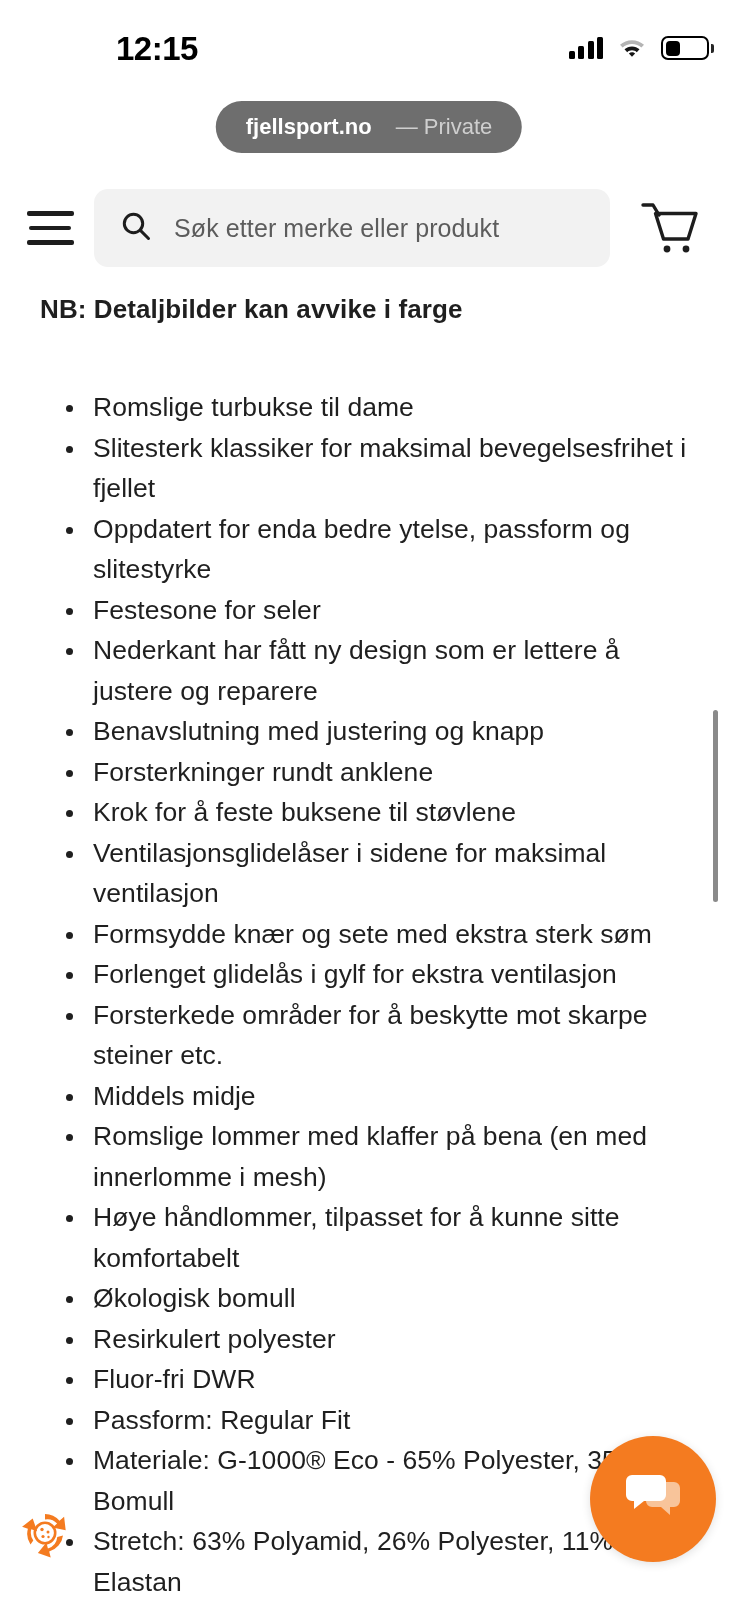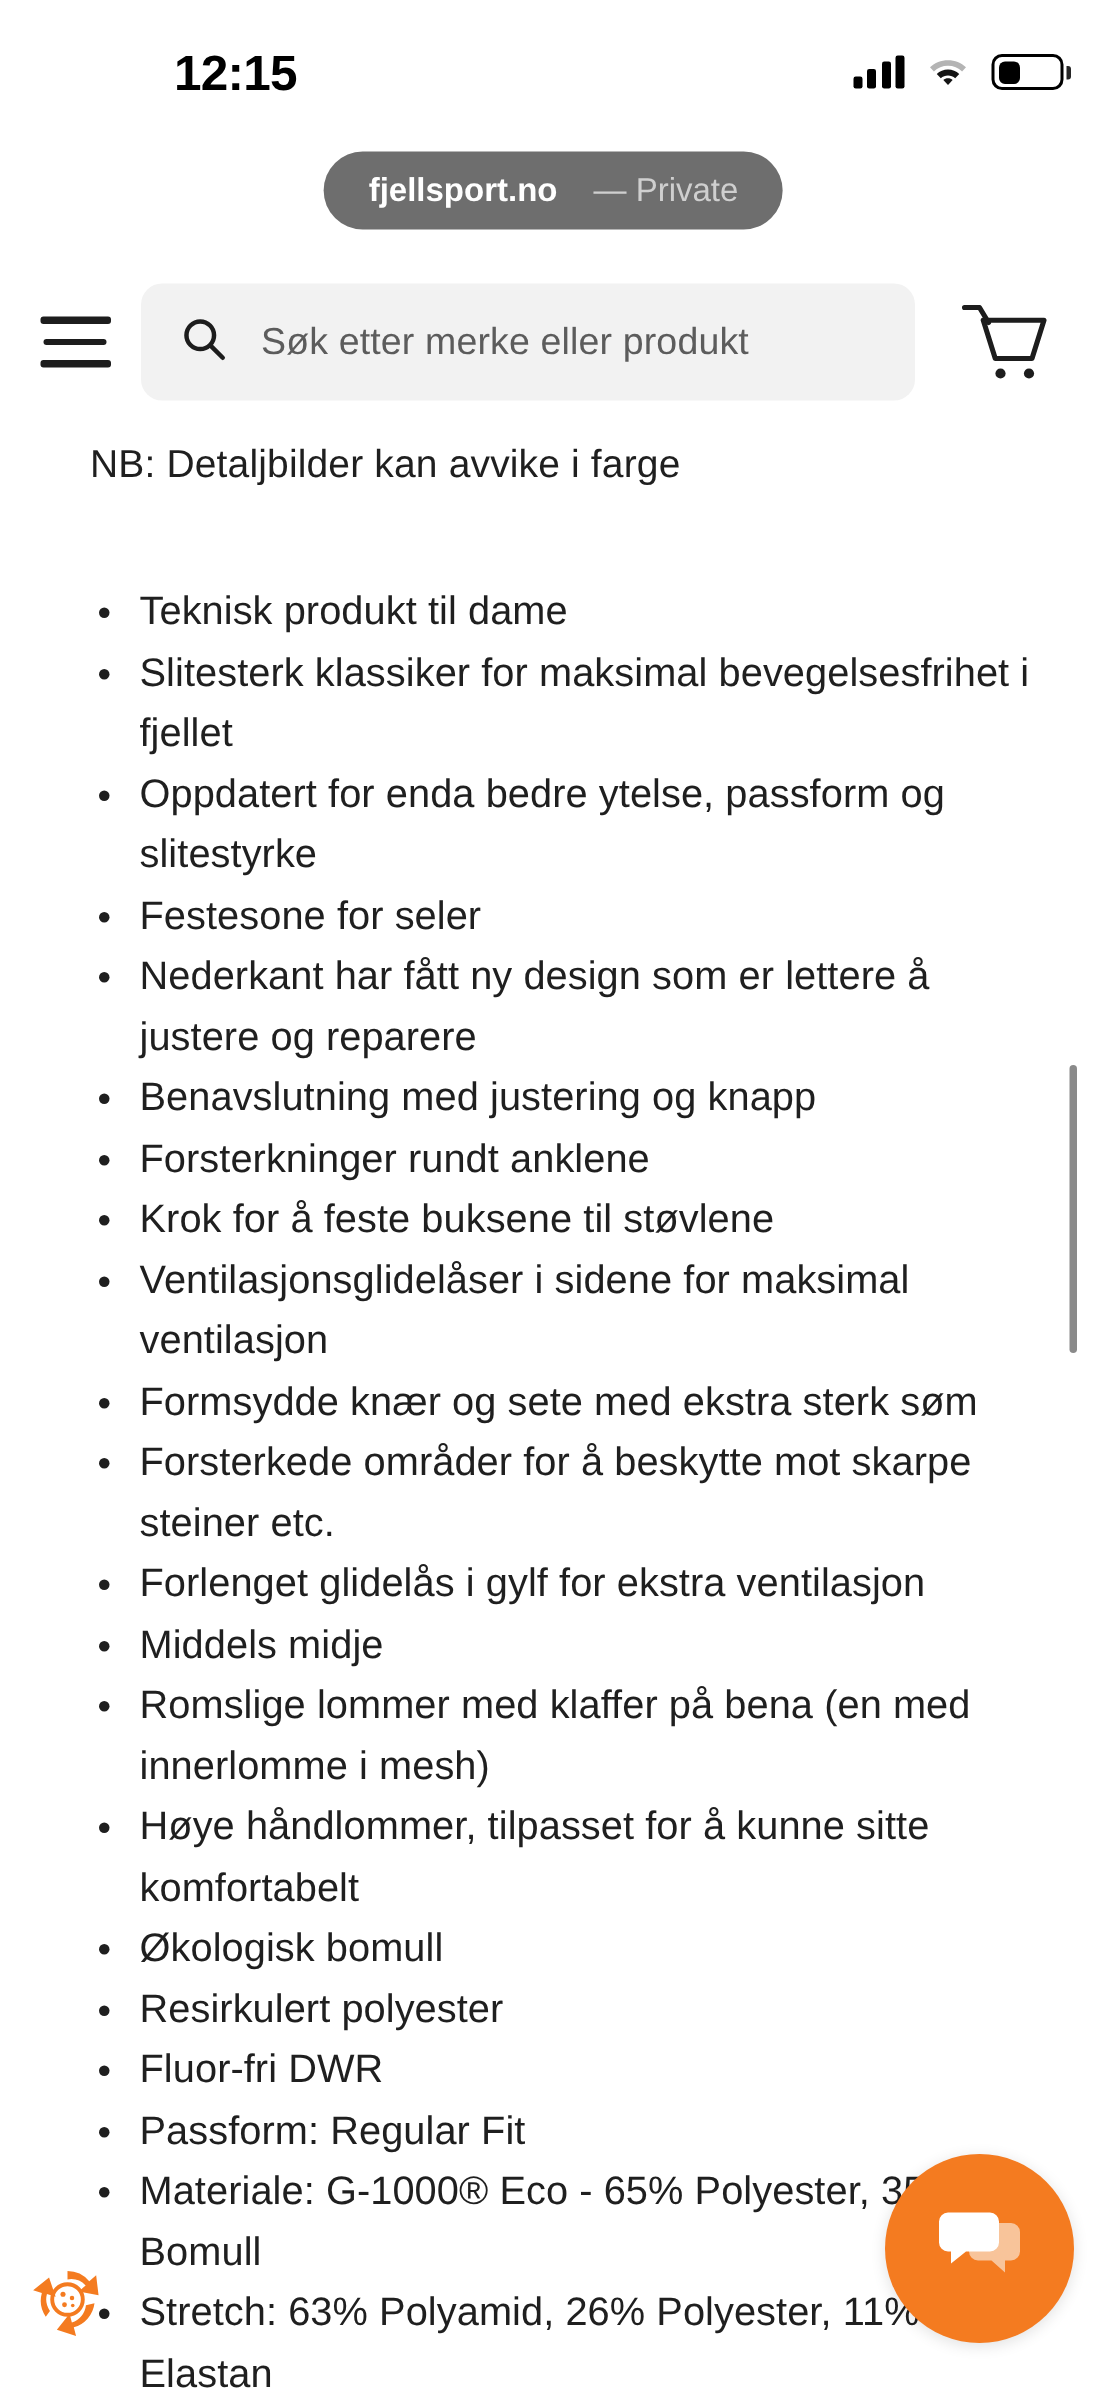--- a/index.html
+++ b/index.html
@@ -157,22 +157,23 @@
     position: absolute;
     top: 278px; left: 0;
     width: 738px;
     height: 1322px;
     background: #ffffff;
     overflow: hidden;
   }
   .nb-note {
     font-size: 26px;
     color: #1f1f1f;
-    padding: 16px 0 0 60px;
+    padding: 16px 0 0 40px;
     letter-spacing: .1px;
+    font-weight: bold;
   }
   .feature-list {
     list-style: none;
     margin-top: 62px;
     padding-left: 0;
   }
   .feature-list li {
     position: relative;
     font-size: 26.5px;
     line-height: 40.5px;
@@ -291,32 +292,32 @@
         <path d="M16.5 14.5 H57 L49 40 H24.5 Z" fill="none" stroke="#1d1d1d" stroke-width="3.4" stroke-linecap="round" stroke-linejoin="round"></path>
         <circle cx="28" cy="50" r="3.4" fill="#1d1d1d"></circle>
         <circle cx="47" cy="50" r="3.4" fill="#1d1d1d"></circle>
       </svg>
     </div>
   </div>
 
   <div class="content">
     <div class="nb-note">NB: Detaljbilder kan avvike i farge</div>
     <ul class="feature-list">
-        <li>Teknisk produkt til dame</li>
+        <li>Romslige turbukse til dame</li>
         <li>Slitesterk klassiker for maksimal bevegelsesfrihet i fjellet</li>
         <li>Oppdatert for enda bedre ytelse, passform og slitestyrke</li>
         <li>Festesone for seler</li>
         <li>Nederkant har fått ny design som er lettere å justere og reparere</li>
         <li>Benavslutning med justering og knapp</li>
         <li>Forsterkninger rundt anklene</li>
         <li>Krok for å feste buksene til støvlene</li>
         <li>Ventilasjonsglidelåser i sidene for maksimal ventilasjon</li>
         <li>Formsydde knær og sete med ekstra sterk søm</li>
+        <li>Forlenget glidelås i gylf for ekstra ventilasjon</li>
         <li>Forsterkede områder for å beskytte mot skarpe steiner etc.</li>
-        <li>Forlenget glidelås i gylf for ekstra ventilasjon</li>
         <li>Middels midje</li>
         <li>Romslige lommer med klaffer på bena (en med innerlomme i mesh)</li>
         <li>Høye håndlommer, tilpasset for å kunne sitte komfortabelt</li>
         <li>Økologisk bomull</li>
         <li>Resirkulert polyester</li>
         <li>Fluor-fri DWR</li>
         <li>Passform: Regular Fit</li>
         <li>Materiale: G-1000® Eco - 65% Polyester, 35% Bomull</li>
         <li>Stretch: 63% Polyamid, 26% Polyester, 11% Elastan</li>
       </ul>

